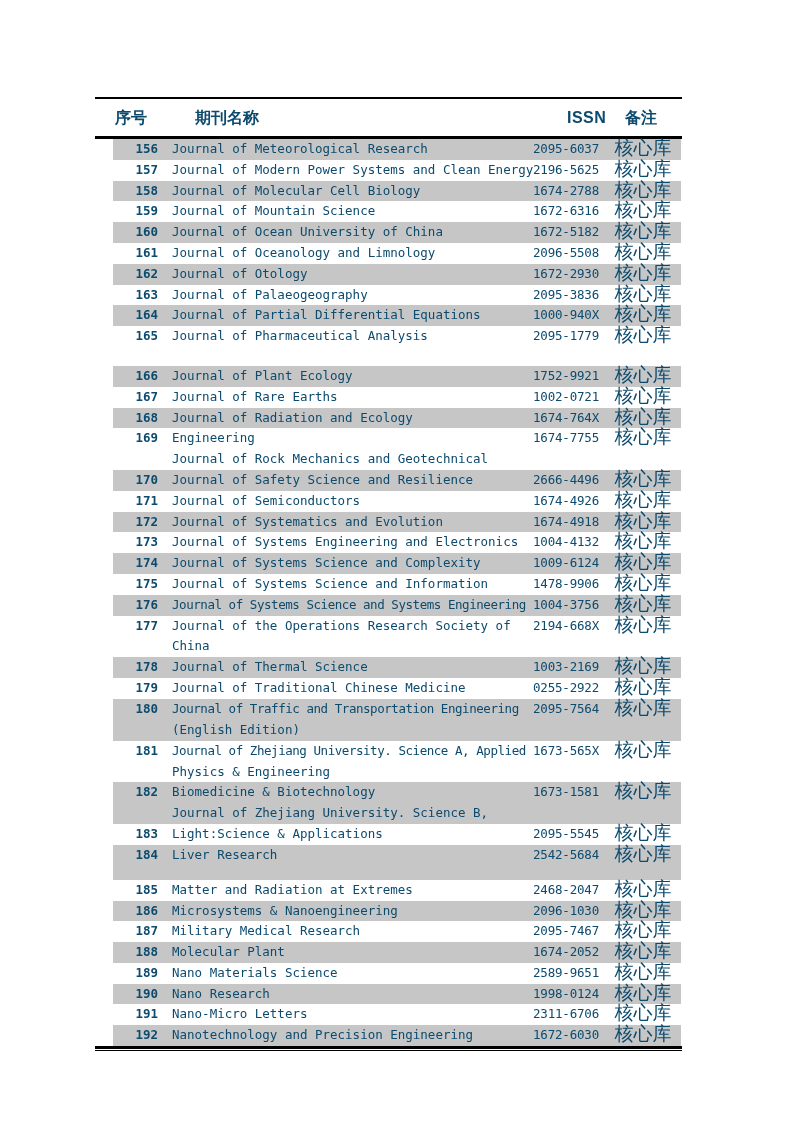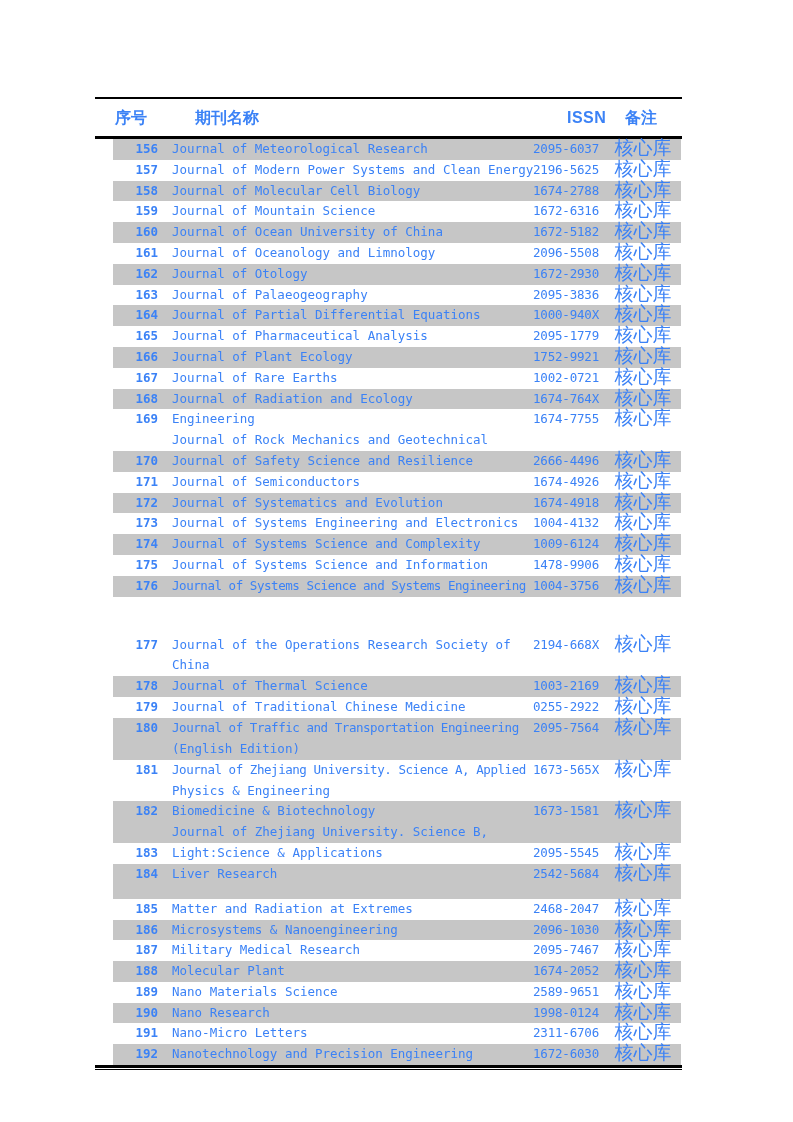--- a/index.html
+++ b/index.html
@@ -2,21 +2,21 @@
 <html><head>
 <meta charset="utf-8">
 <style>
   html,body{margin:0;padding:0;background:#ffffff;}
   .page{
     position:relative;
     width:793px;height:1122px;
     background:#ffffff;
     overflow:hidden;
     font-family:"DejaVu Sans Mono","Liberation Mono",monospace;
-    color:#3b82f6;
+    color:#0c4a6e;
   }
   .table-wrap{
     position:absolute;left:95px;top:97px;width:587px;
   }
   .rule-top{height:2px;background:#000000;}
   .rule-head{height:3px;background:#000000;}
   .rule-bottom{height:1px;border-top:3px solid #000000;border-bottom:1px solid #000000;background:#ffffff;}
   .header-row{
     position:relative;height:37px;
     font-family:"Liberation Sans","DejaVu Sans",sans-serif;
@@ -132,21 +132,21 @@
     <div class="cell cell-note">核心库</div>
   </div>
         <div class="row" style="height: 20.8px;">
     <div class="cell cell-no">165</div>
     <div class="cell cell-name">
             <div class="name-line">Journal of Pharmaceutical Analysis</div>
           </div>
     <div class="cell cell-issn">2095-1779</div>
     <div class="cell cell-note">核心库</div>
   </div>
-        <div class="row shaded" style="height: 20.8px;">
+        <div class="row shaded" style="height: 20.8px; margin-top: 19px;">
     <div class="cell cell-no">166</div>
     <div class="cell cell-name">
             <div class="name-line">Journal of Plant Ecology</div>
           </div>
     <div class="cell cell-issn">1752-9921</div>
     <div class="cell cell-note">核心库</div>
   </div>
         <div class="row" style="height: 20.8px;">
     <div class="cell cell-no">167</div>
     <div class="cell cell-name">
@@ -221,21 +221,21 @@
     <div class="cell cell-note">核心库</div>
   </div>
         <div class="row shaded" style="height: 20.8px;">
     <div class="cell cell-no">176</div>
     <div class="cell cell-name">
             <div class="name-line tight">Journal of Systems Science and Systems Engineering</div>
           </div>
     <div class="cell cell-issn">1004-3756</div>
     <div class="cell cell-note">核心库</div>
   </div>
-        <div class="row" style="height: 41.6px; margin-top: 38px;">
+        <div class="row" style="height: 41.6px;">
     <div class="cell cell-no">177</div>
     <div class="cell cell-name">
             <div class="name-line">Journal of the Operations Research Society of</div>
             <div class="name-line">China</div>
           </div>
     <div class="cell cell-issn">2194-668X</div>
     <div class="cell cell-note">核心库</div>
   </div>
         <div class="row shaded" style="height: 20.8px;">
     <div class="cell cell-no">178</div>

